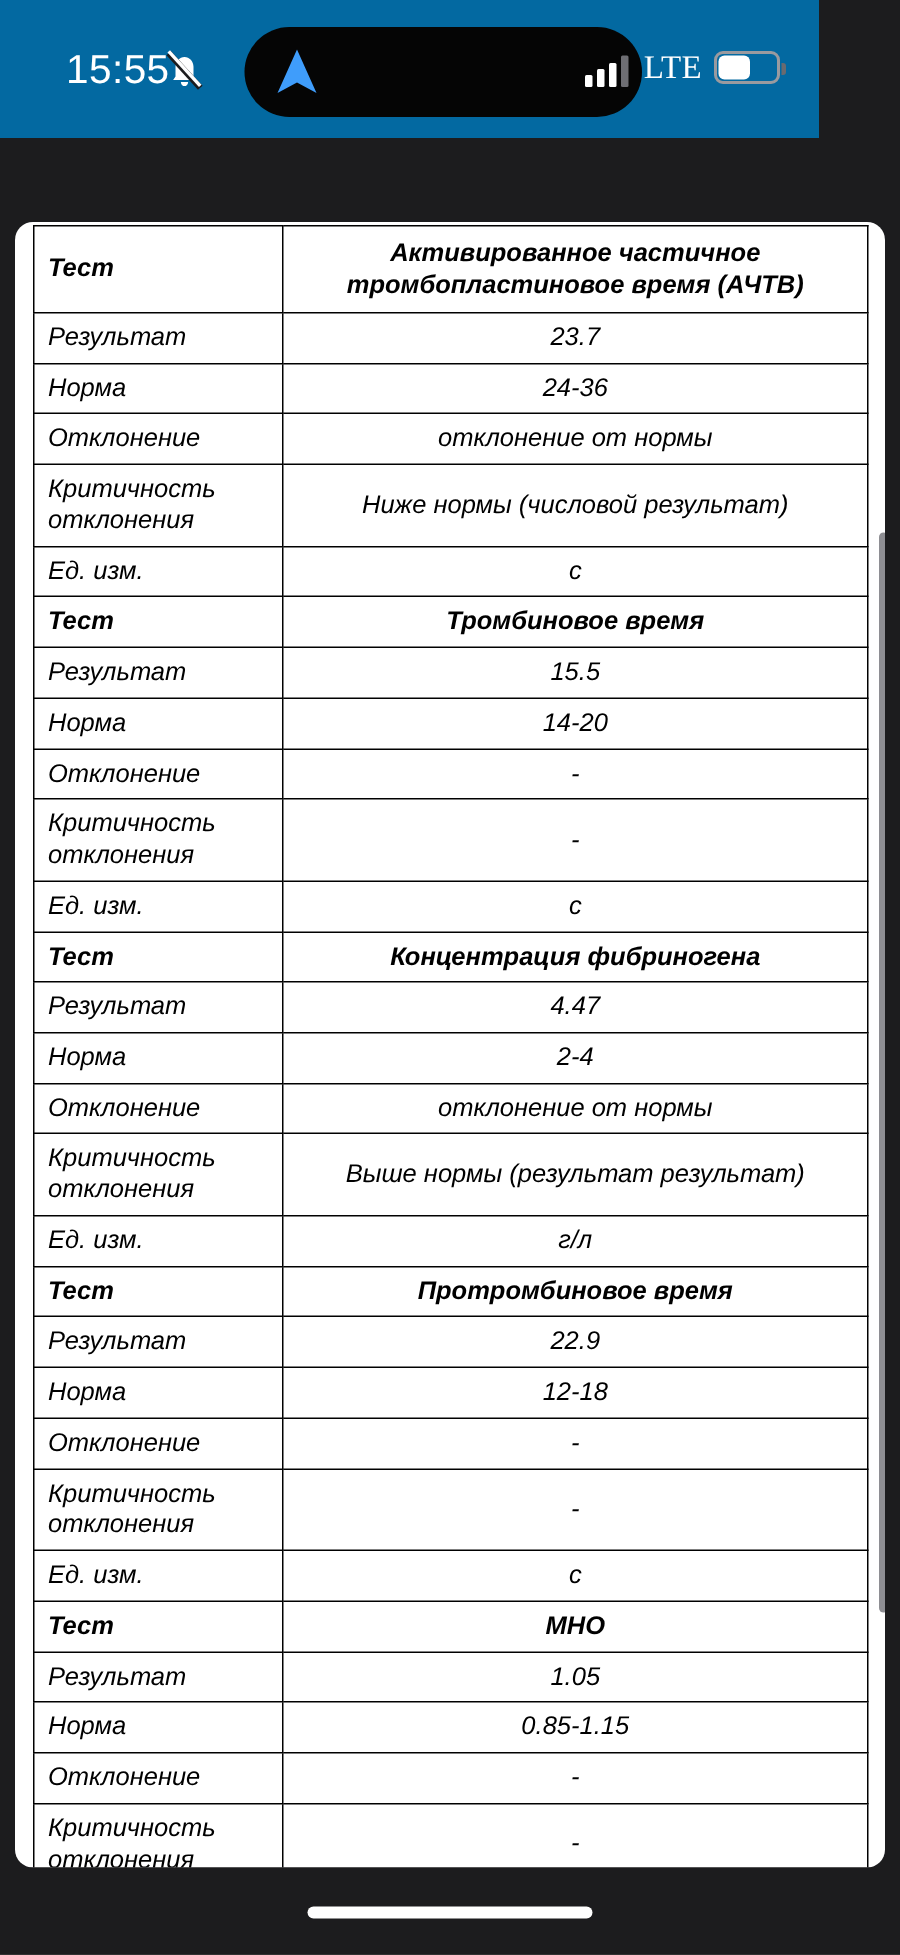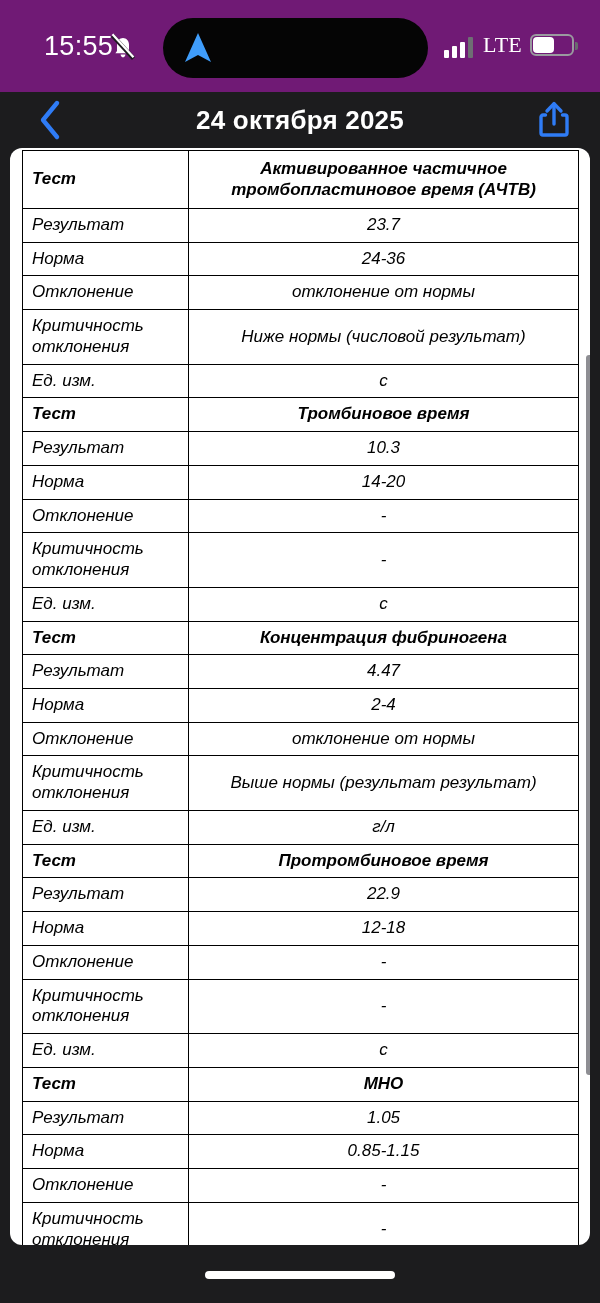--- a/index.html
+++ b/index.html
@@ -11,22 +11,22 @@
   }
   #phone {
     position:relative;
     width:600px; height:1303px;
     background:#1c1c1e;
     overflow:hidden;
   }
 
   
   #statusbar {
-    position:absolute; top:0; left:0; width:600px; height:92px;
-    background:#701a75;
+    position:absolute; top:0; left:0; width:546px; height:92px;
+    background:#0369a1;
   }
   #status-time {
     position:absolute; left:44px; top:31px;
     font-size:27px; font-weight:500; color:#fff;
     letter-spacing:0.3px;
   }
   #mute-icon {
     position:absolute; left:110px; top:33px;
     width:26px; height:28px;
   }
@@ -176,35 +176,20 @@
         <i></i>
         <i></i>
         <i></i>
     </div>
     <div id="lte">LTE</div>
     <div id="battery">
       <div id="battery-fill" style="width: 52%;"></div>
     </div>
   </div>
 
-  <div id="navbar">
-    <div id="back-btn">
-      <svg width="26" height="44" viewBox="0 0 26 44">
-        <path d="M20 5 L6 22 L20 39" fill="none" stroke="#2f7cf6" stroke-width="4.4" stroke-linecap="round" stroke-linejoin="round"></path>
-      </svg>
-    </div>
-    <div id="nav-title">24 октября 2025</div>
-    <div id="share-btn">
-      <svg width="34" height="40" viewBox="0 0 34 40">
-        <path d="M17 4 L17 24" fill="none" stroke="#2f7cf6" stroke-width="3.4" stroke-linecap="round"></path>
-        <path d="M10 11 L17 3.6 L24 11" fill="none" stroke="#2f7cf6" stroke-width="3.4" stroke-linecap="round" stroke-linejoin="round"></path>
-        <path d="M8.5 15 L6 15 C4.9 15 4 15.9 4 17 L4 33 C4 34.1 4.9 35 6 35 L28 35 C29.1 35 30 34.1 30 33 L30 17 C30 15.9 29.1 15 28 15 L25.5 15" fill="none" stroke="#2f7cf6" stroke-width="3.4" stroke-linecap="round" stroke-linejoin="round"></path>
-      </svg>
-    </div>
-  </div>
 
   <div id="sheet">
     <div id="doc">
       <table id="results">
         <tbody id="tbody">
             <tr class="testrow tall">
               <td class="klabel">Тест</td>
               <td class="kvalue">Активированное частичное тромбопластиновое время (АЧТВ)</td>
             </tr>
             <tr class="one">
@@ -226,21 +211,21 @@
             <tr class="one">
               <td class="klabel">Ед. изм.</td>
               <td class="kvalue">с</td>
             </tr>
             <tr class="testrow one">
               <td class="klabel">Тест</td>
               <td class="kvalue">Тромбиновое время</td>
             </tr>
             <tr class="one">
               <td class="klabel">Результат</td>
-              <td class="kvalue">10.3</td>
+              <td class="kvalue">15.5</td>
             </tr>
             <tr class="one">
               <td class="klabel">Норма</td>
               <td class="kvalue">14-20</td>
             </tr>
             <tr class="one">
               <td class="klabel">Отклонение</td>
               <td class="kvalue">-</td>
             </tr>
             <tr class="two">

